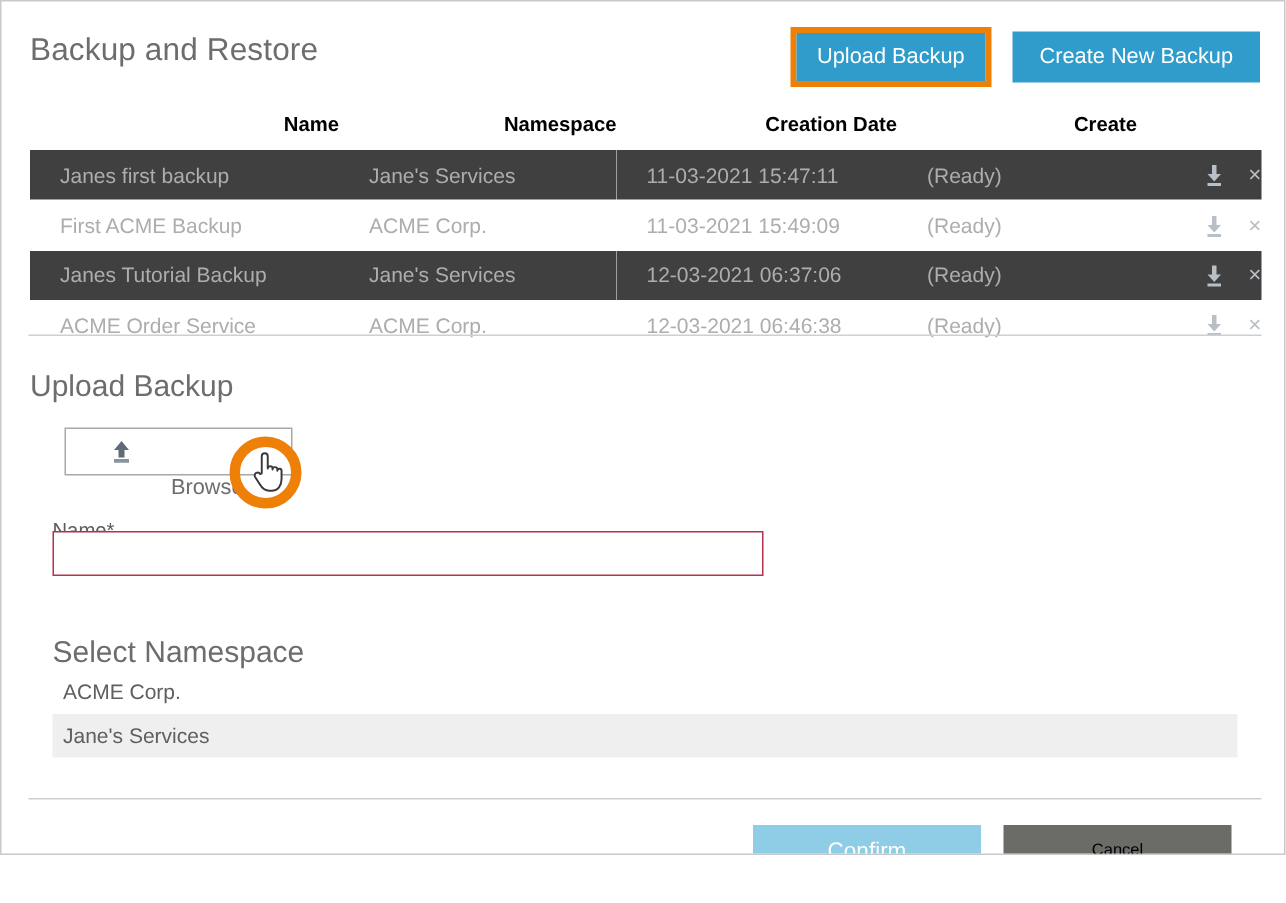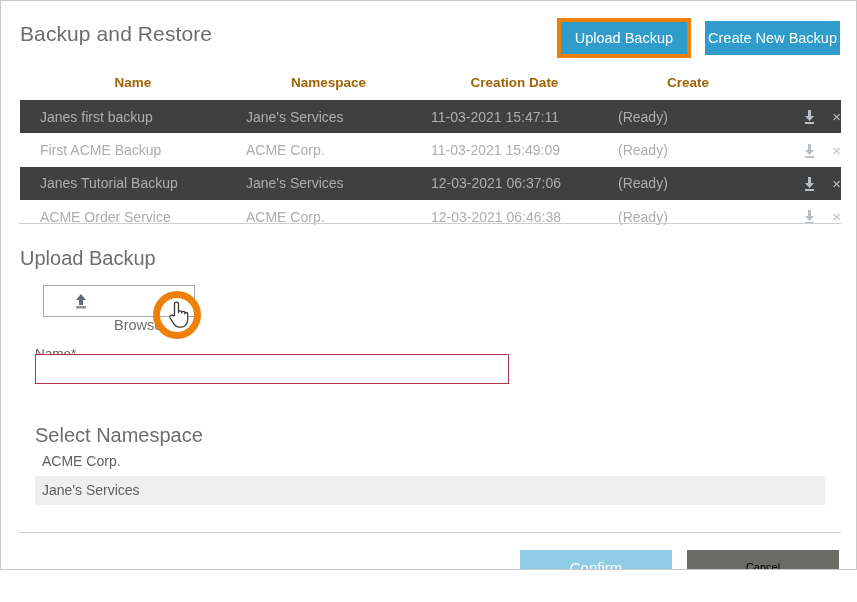--- a/index.html
+++ b/index.html
@@ -47,21 +47,21 @@
     display: flex;
     align-items: center;
   }
   .btn-blue {
     background: #2f9ccb;
     color: #ffffff;
     border: none;
     font-family: "Liberation Sans", sans-serif;
     font-size: 14.5px;
     height: 34px;
-    padding: 0 3px;
+    padding: 0 18px;
     cursor: pointer;
     white-space: nowrap;
     line-height: 34px;
     text-align: center;
   }
   .upload-wrap {
     border: 4px solid #ee8008;
     padding: 0;
     margin-right: 14px;
     display: inline-block;
@@ -79,23 +79,23 @@
     left: 19px;
     top: 66px;
     width: 821px;
   }
   table.backups {
     width: 100%;
     border-collapse: collapse;
     table-layout: fixed;
   }
   table.backups th {
-    text-align: center;
+    text-align: right;
     font-size: 13.5px;
-    color: #a16207;
+    color: #000000;
     font-weight: bold;
     padding: 8px 0 10px 20px;
     border: none;
   }
   table.backups td {
     font-size: 14px;
     color: #adadad;
     padding: 8px 0 8px 20px;
     border: none;
     white-space: nowrap;
@@ -219,21 +219,21 @@
     font-size: 14px;
     color: #5f5f5f;
     cursor: pointer;
     background: #ffffff;
   }
   .ns-item.selected { background: #efefef; }
 
   
   .footer-actions {
     position: absolute;
-    right: 17px;
+    right: 35px;
     top: 549px;
     display: flex;
     align-items: flex-start;
   }
   .btn-confirm {
     background: #8fcde6;
     color: #ffffff;
     border: none;
     width: 152px;
     height: 34px;

